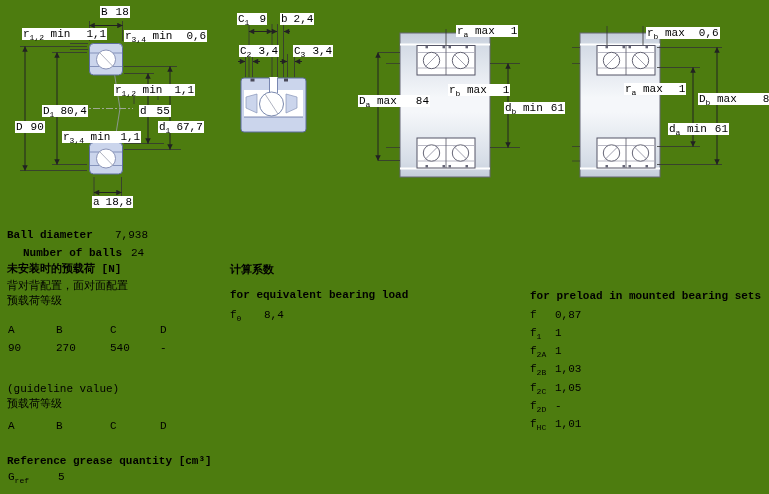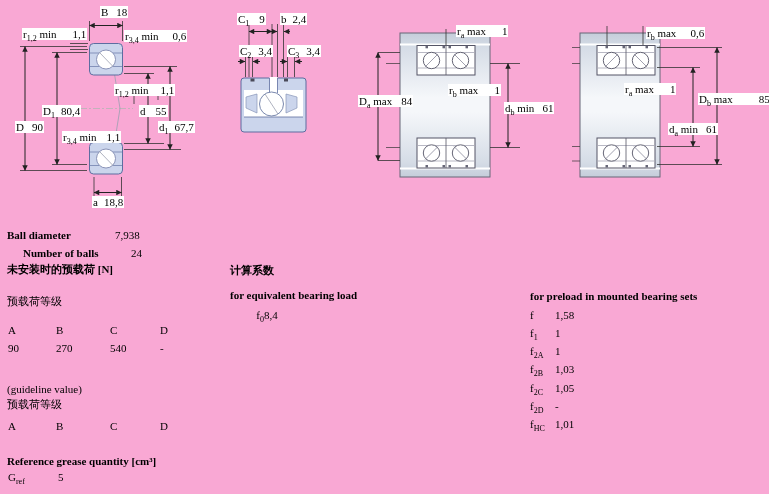--- a/index.html
+++ b/index.html
@@ -1,27 +1,27 @@
 <!DOCTYPE html>
 <html><head>
 <meta charset="utf-8">
 <style>
   html,body{margin:0;padding:0;background:#fff;}
-  #canvas{position:relative;width:769px;height:494px;background:#f9a8d4;overflow:hidden;
-          font-family:Liberation Serif, serif;color:#000;}
+  #canvas{position:relative;width:769px;height:494px;background:#4d7c0f;overflow:hidden;
+          font-family:Liberation Mono, monospace;color:#000;}
   svg{position:absolute;left:0;top:0;}
   .dim{position:absolute;font-size:11px;line-height:12px;white-space:nowrap;background:#fff;padding:0 1px;}
   .dim sub, .txt sub{font-size:8px;line-height:0;}
   .txt{position:absolute;font-size:11px;line-height:13px;white-space:nowrap;}
   .b{font-weight:bold;}
   .cellrow span{display:inline-block;}
   .c1{width:48px;} .c2{width:54px;} .c3{width:50px;}
   .lbl108{display:inline-block;width:108px;}
   .fs{display:inline-block;width:25px;}
-  .fs34{display:inline-block;width:34px;text-align:right;}
+  .fs34{display:inline-block;width:34px;}
   .fs50{display:inline-block;width:50px;}
 </style>
 </head>
 <body>
 
 <div id="canvas">
 
   <svg width="769" height="222" aria-hidden="true">
     <defs>
       <marker id="ah" viewBox="0 0 10 10" refX="9.5" refY="5" markerWidth="8" markerHeight="5.5" orient="auto-start-reverse">
@@ -209,36 +209,37 @@
   <div class="dim" style="left:15px;top:121px"><span>D</span><span style="margin-left:8px">90</span></div>
   <div class="dim" style="left:114px;top:84px"><span>r<sub>1,2</sub> min</span><span style="margin-left:12px">1,1</span></div>
   <div class="dim" style="left:139px;top:105px"><span>d</span><span style="margin-left:10px">55</span></div>
   <div class="dim" style="left:158px;top:121px"><span>d<sub>1</sub></span><span style="margin-left:6px">67,7</span></div>
   <div class="dim" style="left:62px;top:131px"><span>r<sub>3,4</sub> min</span><span style="margin-left:10px">1,1</span></div>
   <div class="dim" style="left:92px;top:196px"><span>a</span><span style="margin-left:6px">18,8</span></div>
 
   <div class="dim" style="left:237px;top:13px"><span>C<sub>1</sub></span><span style="margin-left:10px">9</span></div>
   <div class="dim" style="left:280px;top:13px"><span>b</span><span style="margin-left:6px">2,4</span></div>
   <div class="dim" style="left:239px;top:45px"><span>C<sub>2</sub></span><span style="margin-left:7px">3,4</span></div>
-  <div class="dim" style="left:287px;top:45px"><span>C<sub>3</sub></span><span style="margin-left:7px">3,4</span></div>
+  <div class="dim" style="left:293px;top:45px"><span>C<sub>3</sub></span><span style="margin-left:7px">3,4</span></div>
 
   <div class="dim" style="left:456px;top:25px"><span>r<sub>a</sub> max</span><span style="margin-left:16px">1</span></div>
   <div class="dim" style="left:448px;top:84px"><span>r<sub>b</sub> max</span><span style="margin-left:16px">1</span></div>
-  <div class="dim" style="left:358px;top:95px"><span>D<sub>a</sub> max</span><span style="margin-left:9px">84</span></div>
+  <div class="dim" style="left:358px;top:95px"><span>D<sub>a</sub> max</span><span style="margin-left:19px">84</span></div>
   <div class="dim" style="left:504px;top:102px"><span>d<sub>b</sub> min</span><span style="margin-left:8px">61</span></div>
 
   <div class="dim" style="left:646px;top:27px"><span>r<sub>b</sub> max</span><span style="margin-left:14px">0,6</span></div>
   <div class="dim" style="left:624px;top:83px"><span>r<sub>a</sub> max</span><span style="margin-left:16px">1</span></div>
   <div class="dim" style="left:698px;top:93px"><span>D<sub>b</sub> max</span><span style="margin-left:26px">85,8</span></div>
   <div class="dim" style="left:668px;top:123px"><span>d<sub>a</sub> min</span><span style="margin-left:8px">61</span></div>
 
   <div class="txt" style="left:7px;top:229px"><span class="b lbl108">Ball diameter</span><span>7,938</span></div>
   <div class="txt" style="left:23px;top:247px"><span class="b lbl108">Number of balls</span><span>24</span></div>
 
   <div class="txt b" style="left:7px;top:263px">未安装时的预载荷 [N]</div>
+  <div class="txt" style="left:7px;top:280px">背对背配置，面对面配置</div>
   <div class="txt" style="left:7px;top:295px">预载荷等级</div>
   <div class="txt cellrow" style="left:8px;top:324px">
     <span class="c1">A</span><span class="c2">B</span><span class="c3">C</span><span>D</span>
   </div>
   <div class="txt cellrow" style="left:8px;top:342px">
     <span class="c1">90</span><span class="c2">270</span><span class="c3">540</span><span>-</span>
   </div>
 
   <div class="txt" style="left:7px;top:383px">(guideline value)</div>
   <div class="txt" style="left:7px;top:398px">预载荷等级</div>
@@ -247,21 +248,21 @@
   </div>
 
   <div class="txt b" style="left:7px;top:455px">Reference grease quantity [cm³]</div>
   <div class="txt" style="left:8px;top:471px"><span class="fs50">G<sub>ref</sub></span><span>5</span></div>
 
   <div class="txt b" style="left:230px;top:264px">计算系数</div>
   <div class="txt b" style="left:230px;top:289px">for equivalent bearing load</div>
   <div class="txt" style="left:230px;top:309px"><span class="fs34">f<sub>0</sub></span><span>8,4</span></div>
 
   <div class="txt b" style="left:530px;top:290px">for preload in mounted bearing sets</div>
-  <div class="txt" style="left:530px;top:309px"><span class="fs">f</span><span>1,58</span></div>
+  <div class="txt" style="left:530px;top:309px"><span class="fs">f</span><span>0,87</span></div>
   <div class="txt" style="left:530px;top:327px"><span class="fs">f<sub>1</sub></span><span>1</span></div>
   <div class="txt" style="left:530px;top:345px"><span class="fs">f<sub>2A</sub></span><span>1</span></div>
   <div class="txt" style="left:530px;top:363px"><span class="fs">f<sub>2B</sub></span><span>1,03</span></div>
   <div class="txt" style="left:530px;top:382px"><span class="fs">f<sub>2C</sub></span><span>1,05</span></div>
   <div class="txt" style="left:530px;top:400px"><span class="fs">f<sub>2D</sub></span><span>-</span></div>
   <div class="txt" style="left:530px;top:418px"><span class="fs">f<sub>HC</sub></span><span>1,01</span></div>
 
 </div>
 
 </body></html>

